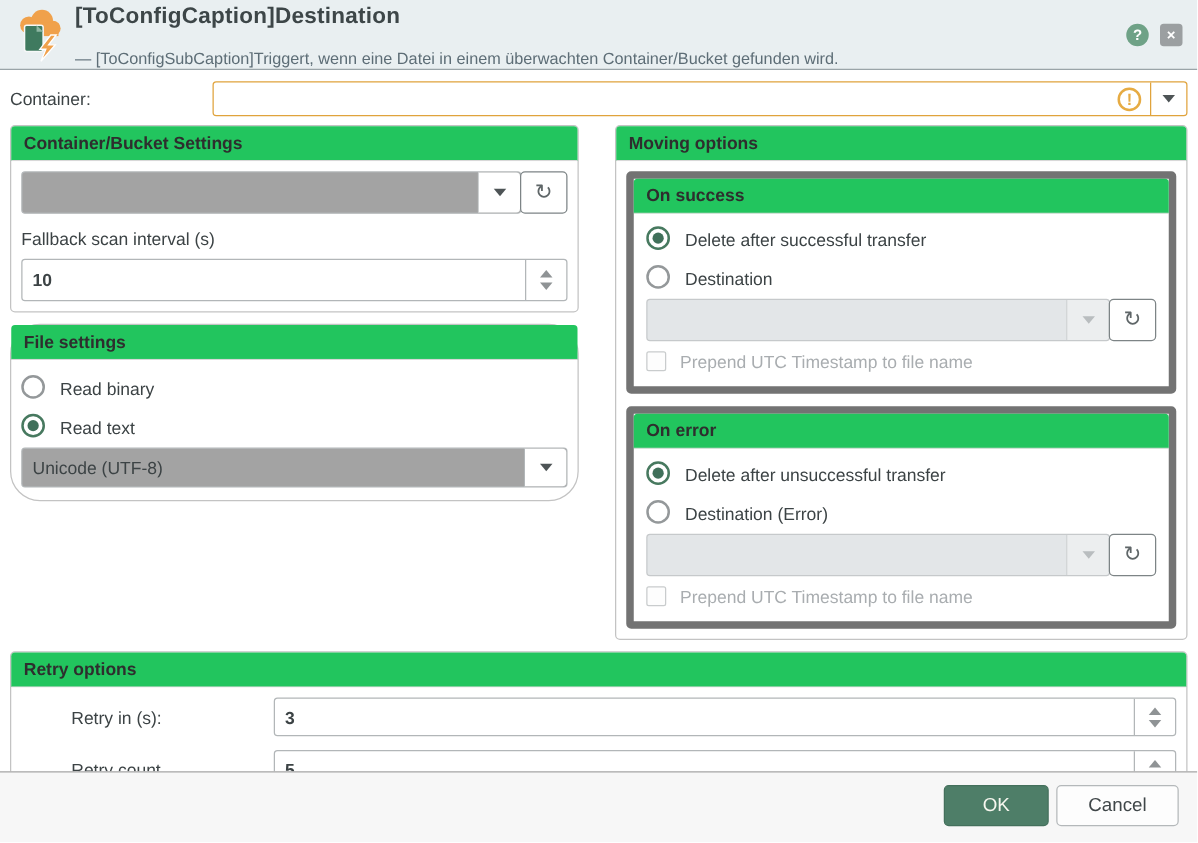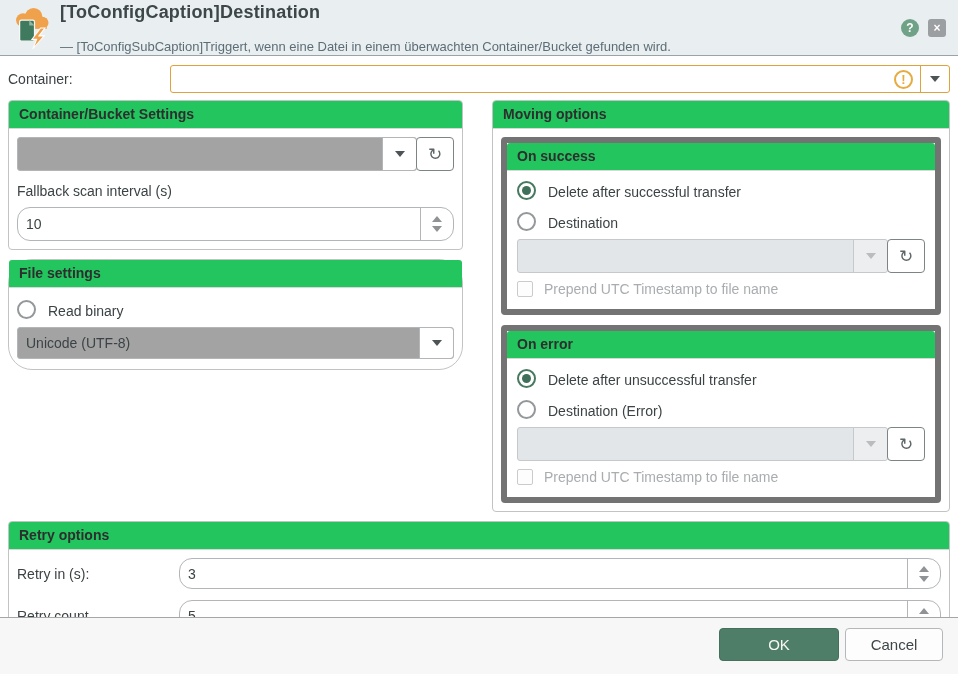--- a/index.html
+++ b/index.html
@@ -66,21 +66,21 @@
   .refresh-btn {
     width:38px; height:34px; margin-left:-1px; flex:0 0 auto;
     border:1px solid #7d8486; border-radius:4px; background:#fff; color:#5f6668;
     font-size:17px; line-height:1; display:flex; align-items:center; justify-content:center; cursor:default;
     font-family:"DejaVu Sans", sans-serif;
   }
   .combo.disabled { background:#e3e6e8; border-color:#c6c9cb; }
   .combo.disabled .dd-btn { background:#eceeef; border-left-color:#c6c9cb; }
 
   
-  .spin { display:flex; height:34px; border:1px solid #b2b6b8; border-radius:13px; background:#fff; }
+  .spin { display:flex; height:34px; border:1px solid #b2b6b8; border-radius:3px; background:#fff;font-weight:bold; }
   .spin > input { flex:1; border:none; outline:none; padding:0 8px; font:inherit; color:#3c4345; background:transparent; min-width:0; }
   .spin-btns { width:33px; border-left:1px solid #b2b6b8; display:flex; flex-direction:column; align-items:center; justify-content:center; gap:4px; flex:0 0 auto; cursor:default; }
   .up-tri { width:0; height:0; border-left:5px solid transparent; border-right:5px solid transparent; border-bottom:6px solid #8f9395; }
   .dn-tri { width:0; height:0; border-left:5px solid transparent; border-right:5px solid transparent; border-top:6px solid #8f9395; }
 
   
   .radio-row { display:flex; align-items:flex-end; gap:12px; cursor:default; }
   .radio {
     width:19px; height:19px; border-radius:50%; border:2px solid #94989a; background:#fff; flex:0 0 auto;
     display:flex; align-items:center; justify-content:center;
@@ -99,31 +99,31 @@
 
   
   .subsect { border:6px solid #737373; border-radius:4px; background:#fff; }
   .subsect + .subsect { margin-top:10px; }
   .subsect .sect-b { padding:10px 10px 12px 10px; }
 
   
   .retry-wrap { padding:9px 8px 0 8px; }
   .retry-row { display:flex; align-items:center; }
   .retry-row + .retry-row { margin-top:11px; }
-  .retry-lbl { width:162px; flex:0 0 auto; }
+  .retry-lbl { width:162px; flex:0 0 auto;margin-left:40px; }
   .retry-row .spin { flex:1; height:31px; }
 
   
   .ftr {
     position:absolute; left:0; right:0; bottom:0; height:57px;
     background:#f7f7f7; border-top:1px solid #a6a6a6;
     display:flex; align-items:flex-start; justify-content:flex-end; gap:6px; padding:10px 15px 0 0;
   }
   .btn { height:33px; border-radius:4px; font:inherit; font-size:15px; cursor:default; }
-  .btn-ok { width:120px; background:#4e7e68; border:1px solid #44705c; color:#f7f7ef; }
+  .btn-ok { width:84px; background:#4e7e68; border:1px solid #44705c; color:#f7f7ef; }
   .btn-cancel { width:98px; background:#fdfdfd; border:1px solid #b4b8ba; color:#3f4648; }
 </style>
 </head>
 <body>
 
 <div class="dialog">
 
   <div class="hdr">
     <svg class="hdr-icon" viewBox="0 0 48 48">
       <g fill="#f0a14b">
@@ -186,20 +186,24 @@
         </div>
       </div>
 
       <div class="sect">
         <div class="sect-h">File settings</div>
         <div class="sect-b" style="padding:12px 8px 10px 8px;">
           <div class="radio-row">
             <span class="radio"></span>
             <span class="lbl">Read binary</span>
           </div>
+          <div class="radio-row mt12">
+            <span class="radio sel"></span>
+            <span class="lbl">Read text</span>
+          </div>
           <div class="combo mt8" style="height:32px;">
             <input value="Unicode (UTF-8)" style="">
             <div class="dd-btn">
               <span class="tri"></span>
             </div>
           </div>
         </div>
       </div>
     </div>
 

